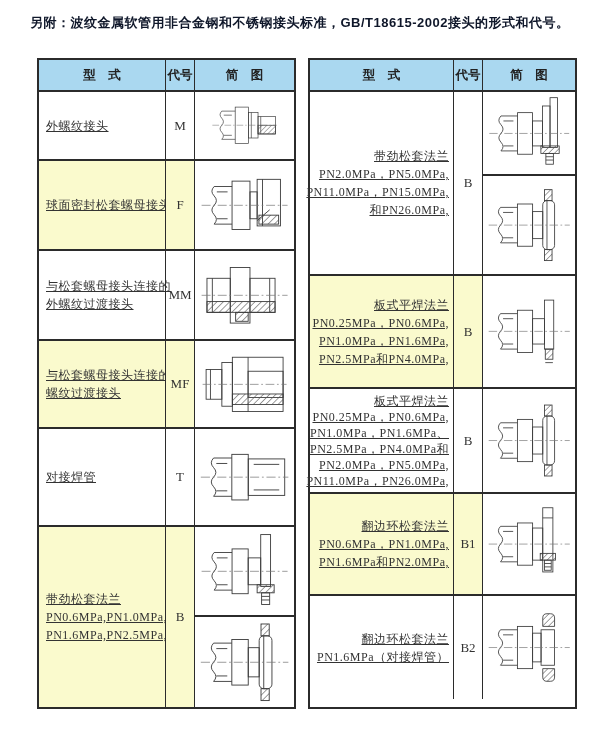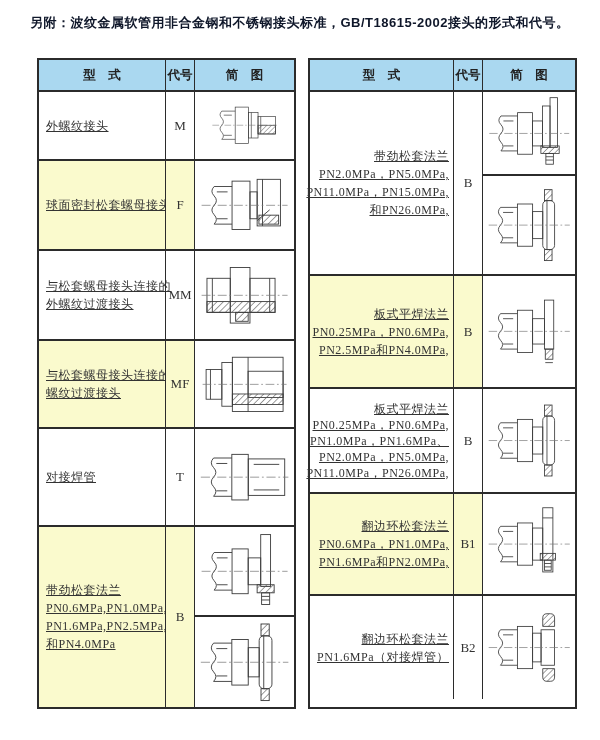--- a/index.html
+++ b/index.html
@@ -175,21 +175,20 @@
             </svg>
           </div>
       </div>
     </div>
 
     <div class="row" style="height:182px">
       <div class="cell type hl">
         <div class="tline">带劲松套法兰</div>
         <div class="tline">PN0.6MPa,PN1.0MPa,</div>
         <div class="tline">PN1.6MPa,PN2.5MPa,</div>
-        <div class="tline">和PN4.0MPa</div>
       </div>
       <div class="cell code hl">B</div>
       <div class="cell diag-cell">
         <div class="diag-box top-split" style="flex:0 0 90px">
             <svg class="diag" viewBox="0 0 100 90" preserveAspectRatio="xMidYMid meet">
               <path d="M36,24 H16 q-5,5.25 0,10.5 t0,10.5 t0,10.5 t0,10.5 H36"></path>
               <line x1="19" y1="30" x2="31" y2="30"></line>
               <line x1="19" y1="60" x2="31" y2="60"></line>
               <rect x="36" y="20" width="18" height="50"></rect>
               <rect x="54" y="30" width="14" height="30"></rect>
@@ -265,20 +264,21 @@
               <line class="cl" x1="2" y1="45" x2="98" y2="45"></line>
             </svg>
           </div>
       </div>
     </div>
 
     <div class="row" style="height:113px">
       <div class="cell type hl">
         <div class="tline">板式平焊法兰</div>
         <div class="tline">PN0.25MPa，PN0.6MPa,</div>
+        <div class="tline">PN1.0MPa，PN1.6MPa,</div>
         <div class="tline">PN2.5MPa和PN4.0MPa,</div>
       </div>
       <div class="cell code hl">B</div>
       <div class="cell diag-cell">
         <div class="diag-box">
             <svg class="diag" viewBox="0 0 100 90" preserveAspectRatio="xMidYMid meet">
               <path d="M36,24 H16 q-5,5.25 0,10.5 t0,10.5 t0,10.5 t0,10.5 H36"></path>
               <line x1="19" y1="30" x2="31" y2="30"></line>
               <line x1="19" y1="60" x2="31" y2="60"></line>
               <rect x="36" y="20" width="18" height="50"></rect>
@@ -290,20 +290,21 @@
             </svg>
           </div>
       </div>
     </div>
 
     <div class="row compact" style="height:105px">
       <div class="cell type">
         <div class="tline">板式平焊法兰</div>
         <div class="tline">PN0.25MPa，PN0.6MPa,</div>
         <div class="tline">PN1.0MPa，PN1.6MPa、</div>
+        <div class="tline">PN2.5MPa，PN4.0MPa和</div>
         <div class="tline">PN2.0MPa，PN5.0MPa,</div>
         <div class="tline">PN11.0MPa，PN26.0MPa,</div>
       </div>
       <div class="cell code">B</div>
       <div class="cell diag-cell">
         <div class="diag-box">
             <svg class="diag" viewBox="0 0 100 90" preserveAspectRatio="xMidYMid meet">
               <path d="M36,24 H16 q-5,5.25 0,10.5 t0,10.5 t0,10.5 t0,10.5 H36"></path>
               <line x1="19" y1="30" x2="31" y2="30"></line>
               <line x1="19" y1="60" x2="31" y2="60"></line>

